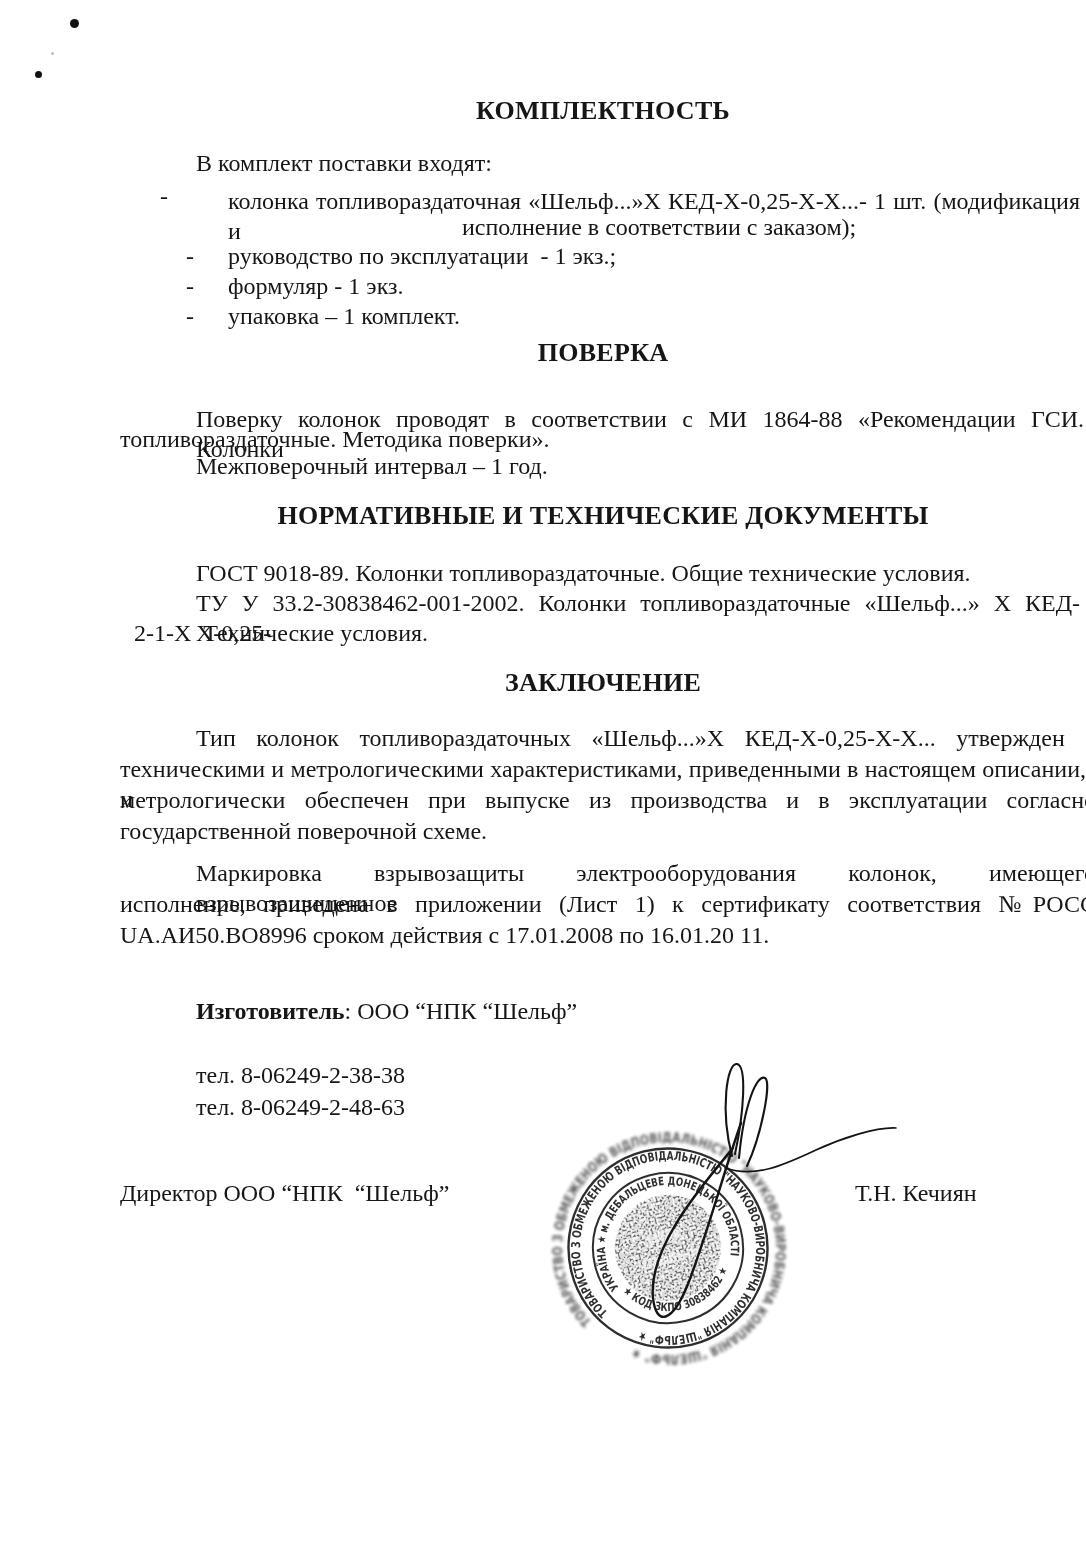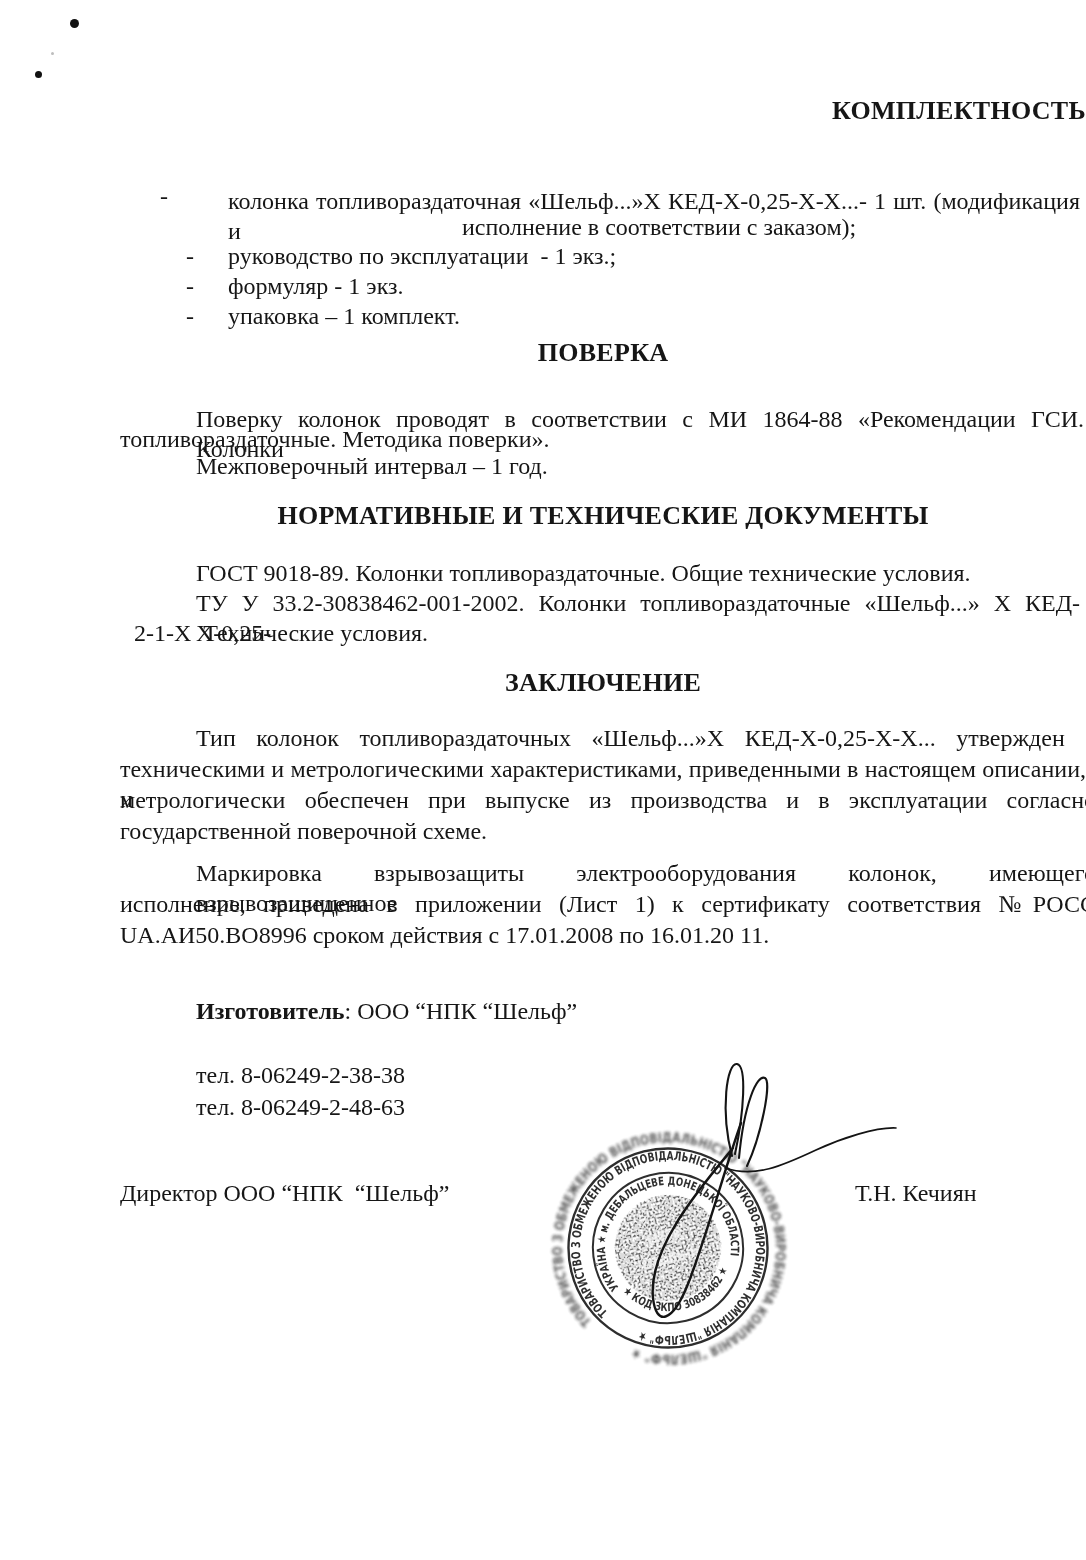--- a/index.html
+++ b/index.html
@@ -53,21 +53,22 @@
 </style>
 </head>
 <body>
 
 <div class="page">
 
   <div class="speck" style="left:70px;top:19px;width:9px;height:9px;"></div>
   <div class="speck" style="left:35px;top:71px;width:7px;height:7px;"></div>
   <div class="speck-faint" style="left:51px;top:52px;width:3px;height:3px;"></div>
 
-  <div class="heading" style="top:96px;text-align:right;">КОМПЛЕКТНОСТЬ</div>
+  <div class="heading" style="top:96px;">КОМПЛЕКТНОСТЬ</div>
+  <div class="line" style="left:196px;top:148px;">В комплект поставки входят:</div>
 
   <div class="line" style="left:160px;top:181px;">-</div>
   <div class="line just" style="left:228px;top:186px;width:852px;">колонка топливораздаточная «Шельф...»Х КЕД-Х-0,25-Х-Х...- 1 шт. (модификация и</div>
   <div class="line" style="left:462px;top:212px;">исполнение в соответствии с заказом);</div>
 
   <div class="line" style="left:186px;top:241px;">-</div>
   <div class="line" style="left:228px;top:241px;">руководство по эксплуатации  - 1 экз.;</div>
 
   <div class="line" style="left:186px;top:271px;">-</div>
   <div class="line" style="left:228px;top:271px;">формуляр - 1 экз.</div>

